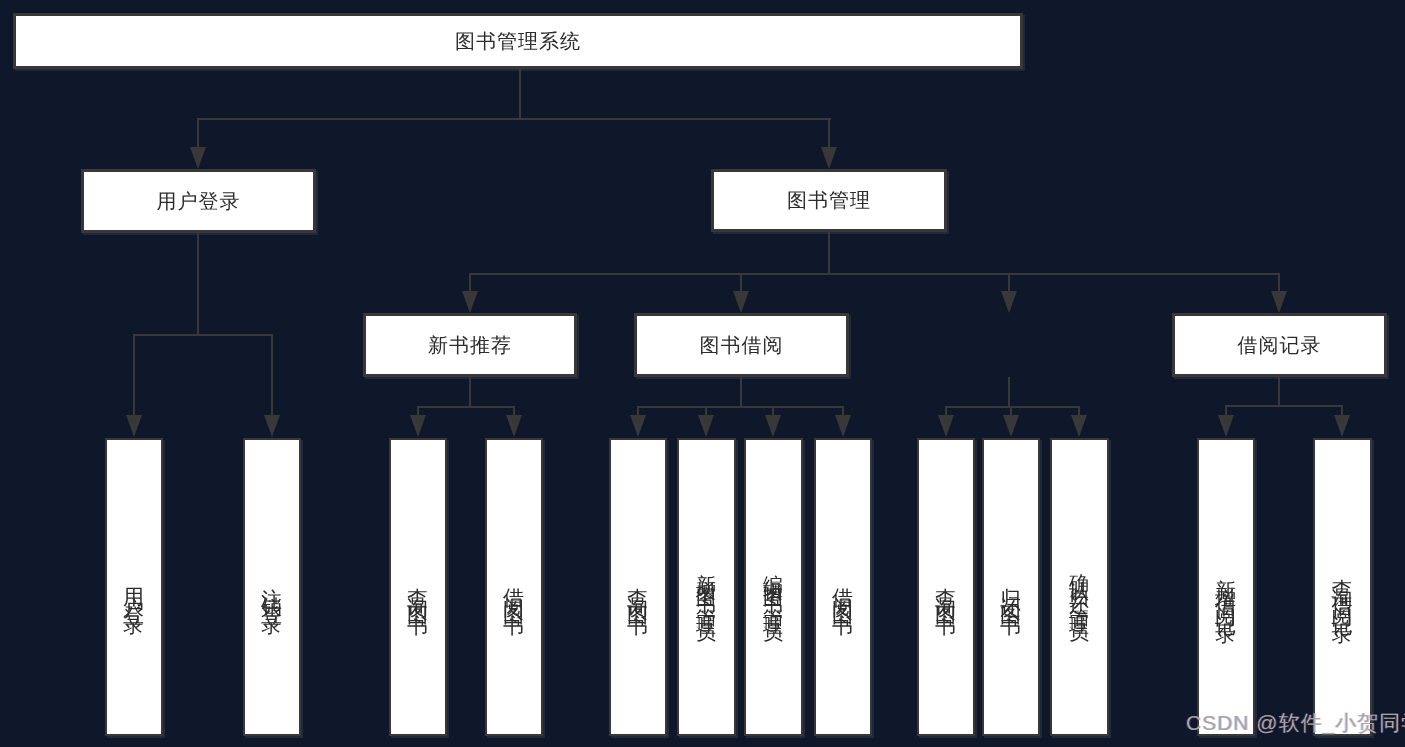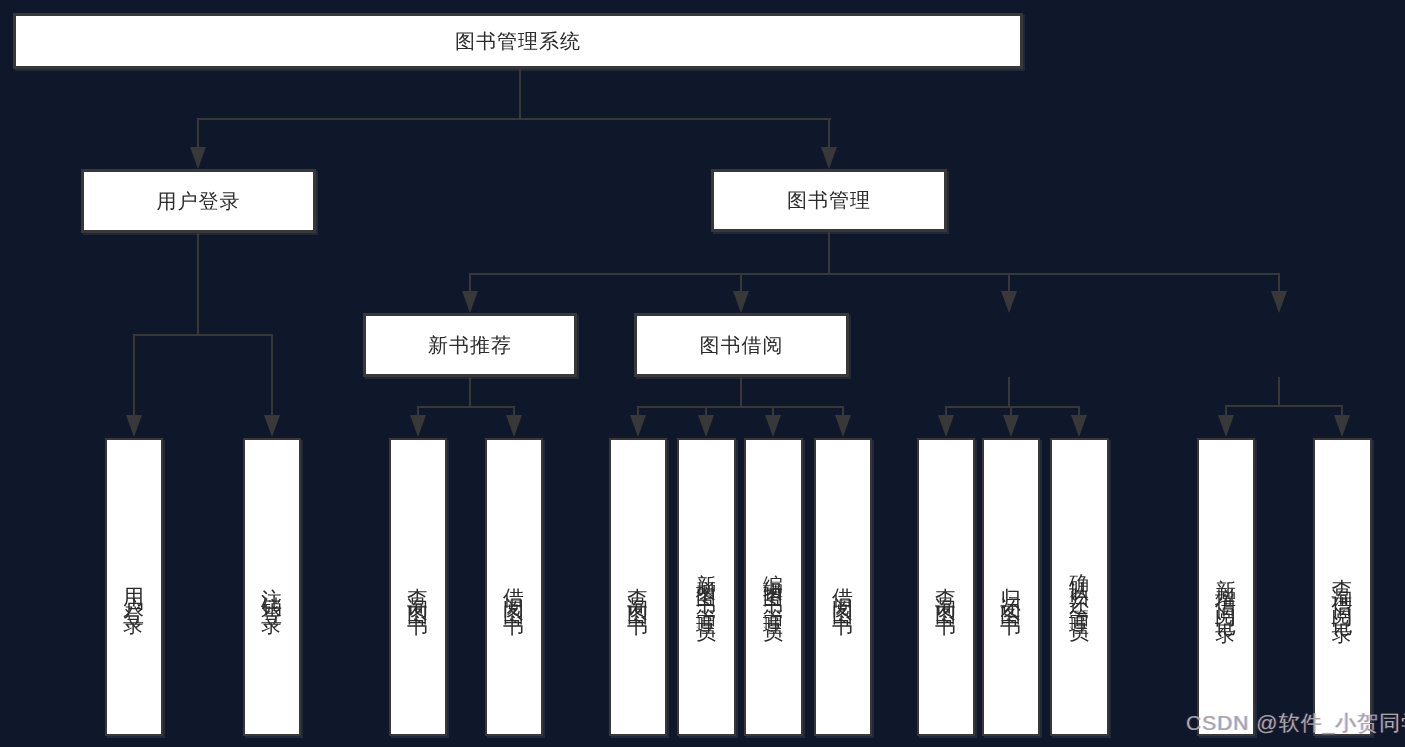--- a/index.html
+++ b/index.html
@@ -58,20 +58,21 @@
 
   <div class="box" style="left:81px;top:169px;width:235px;height:64px;">用户登录</div>
 
   <div class="box" style="left:711px;top:169px;width:236px;height:63px;">图书管理</div>
 
   <div class="box" style="left:363px;top:313px;width:214px;height:64px;">新书推荐</div>
 
   <div class="box" style="left:634px;top:313px;width:215px;height:64px;">图书借阅</div>
 
 
+  <div class="box" style="left:1172px;top:313px;width:215px;height:64px;">借阅记录</div>
 
   <div class="box vbox" style="left:105px;top:438px;width:58px;height:298px;">用户登录</div>
   <div class="box vbox" style="left:243px;top:438px;width:58px;height:298px;">注销登录</div>
 
   <div class="box vbox" style="left:389px;top:438px;width:58px;height:298px;">查询图书</div>
   <div class="box vbox" style="left:485px;top:438px;width:58px;height:298px;">借阅图书</div>
 
   <div class="box vbox" style="left:609px;top:438px;width:58px;height:298px;">查询图书</div>
   <div class="box vbox long" style="left:677px;top:438px;width:59px;height:298px;">新增图书（管理员）</div>
   <div class="box vbox long" style="left:744px;top:438px;width:59px;height:298px;">编辑图书（管理员）</div>

